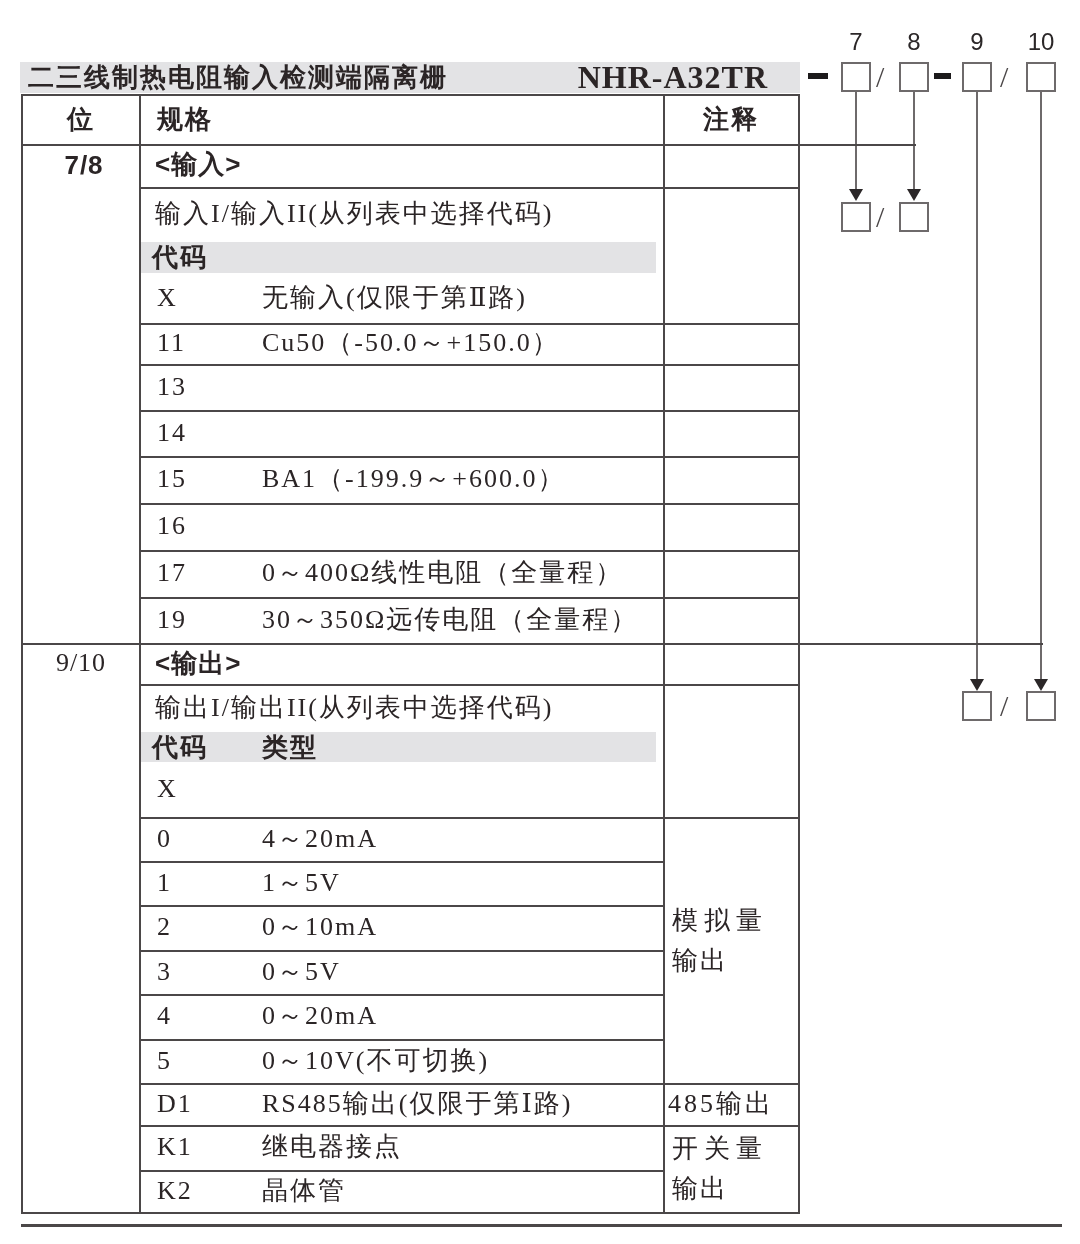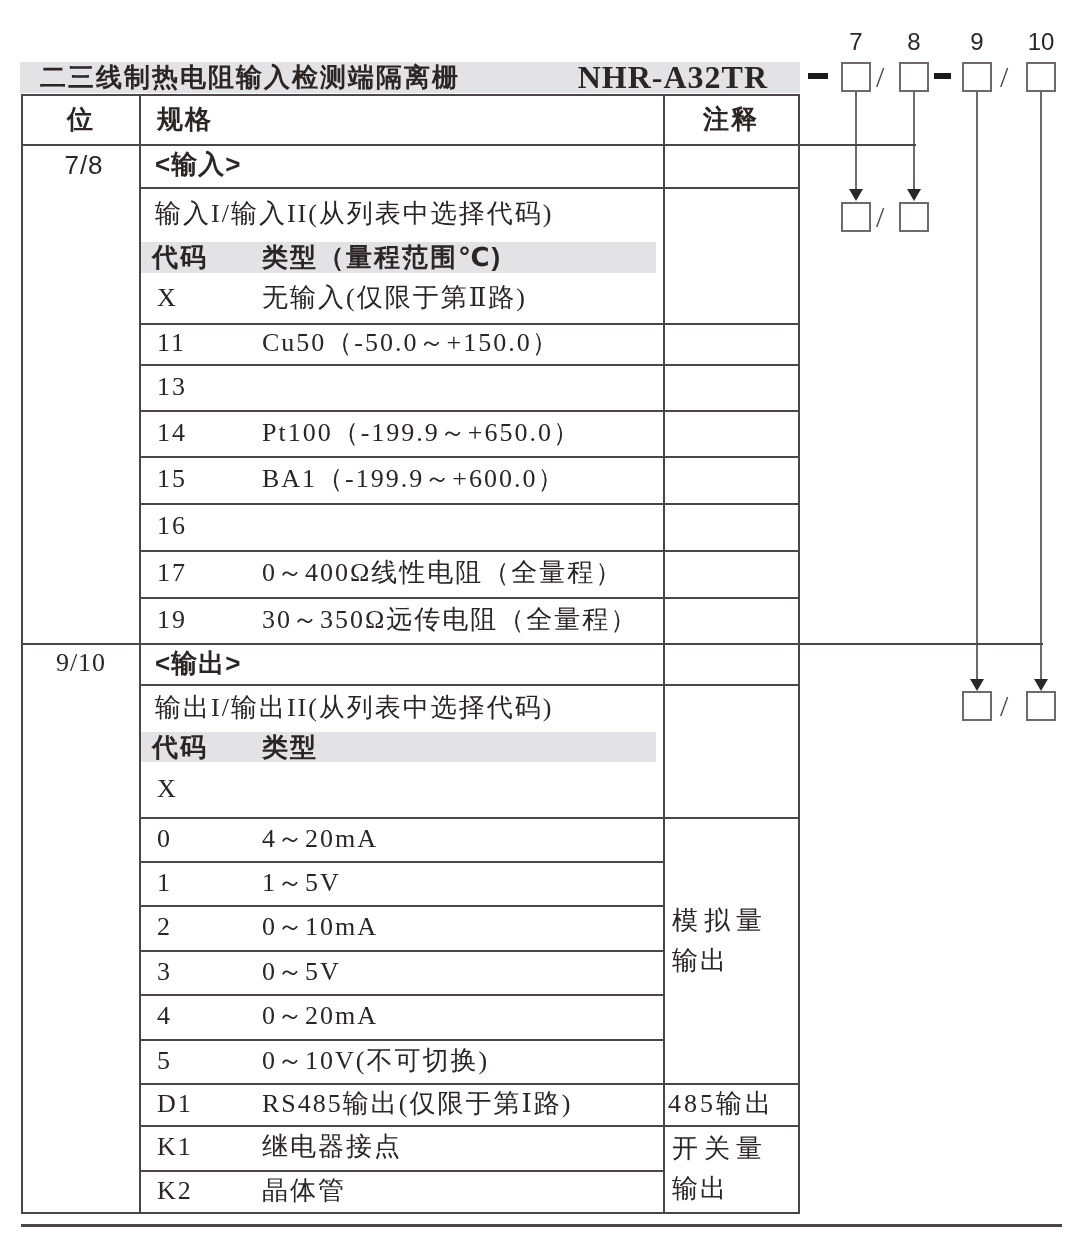--- a/index.html
+++ b/index.html
@@ -9,21 +9,21 @@
   .gline{position:absolute;background:#6e6a6b;}
   .grayband{position:absolute;background:#e3e3e5;}
   .t{position:absolute;font-size:26px;line-height:32px;letter-spacing:2px;white-space:nowrap;}
   .serif{font-family:"Liberation Serif","DejaVu Serif",serif;}
   .sans{font-family:"Liberation Sans","DejaVu Sans",sans-serif;}
   .bold{font-weight:bold;}
   .center{text-align:center;}
   .titlebar{position:absolute;left:20px;top:62px;width:780px;height:31px;background:#e3e3e5;
             display:flex;align-items:center;justify-content:space-between;}
   .titlebar .cn{font-family:Liberation Mono, monospace;font-weight:bold;
-                font-size:26px;letter-spacing:2px;padding-left:20px;white-space:nowrap;text-align:right;}
+                font-size:26px;letter-spacing:2px;padding-left:8px;white-space:nowrap;text-align:right;}
   .titlebar .model{font-family:"Liberation Serif","DejaVu Serif",serif;font-weight:bold;
                    font-size:32px;letter-spacing:1px;margin-right:32px;white-space:nowrap;}
   .box{position:absolute;width:30px;height:30px;box-sizing:border-box;
        border:2px solid #6e6a6b;background:#ffffff;}
   .arr{position:absolute;width:0;height:0;border-left:7px solid transparent;
        border-right:7px solid transparent;border-top:12px solid #2b2728;}
   .dash{position:absolute;background:#1c1a1b;}
   .slash{position:absolute;font-family:"Liberation Serif","DejaVu Serif",serif;
          font-size:30px;line-height:32px;color:#4b4748;}
   .num{position:absolute;width:40px;text-align:center;font-family:"Liberation Sans","DejaVu Sans",sans-serif;
@@ -101,33 +101,31 @@
   <div class="ln" style="left:140px;top:1125px;width:658px;height:2px;"></div>
   <div class="ln" style="left:140px;top:1170px;width:523px;height:2px;"></div>
 
   <div class="grayband" style="left:141px;top:242px;width:515px;height:31px;"></div>
   <div class="grayband" style="left:141px;top:732px;width:515px;height:30px;"></div>
 
   <div class="t sans bold center" style="left:22px;top:103px;width:118px;">位</div>
   <div class="t sans bold" style="left:157px;top:103px;">规格</div>
   <div class="t sans bold center" style="left:664px;top:103px;width:134px;">注释</div>
 
-  <div class="t sans center" style="left:22px;top:149px;width:124px;font-weight:400;letter-spacing:1px;">7/8</div>
+  <div class="t sans center" style="left:22px;top:149px;width:124px;font-weight:700;letter-spacing:1px;">7/8</div>
   <div class="t sans bold" style="left:155px;top:148px;letter-spacing:1px;">&lt;输入&gt;</div>
   <div class="t serif" style="left:155px;top:198px;">输入I/输入II(从列表中选择代码)</div>
   <div class="t sans bold" style="left:152px;top:241px;">代码</div>
-  <div class="t sans bold" style="left:262px;top:241px;">类型（量程范围℃)</div>
 
   <div class="t serif" style="left:157px;top:282px;">X</div>
   <div class="t serif" style="left:262px;top:282px;">无输入(仅限于第Ⅱ路)</div>
   <div class="t serif" style="left:157px;top:327px;">11</div>
   <div class="t serif" style="left:262px;top:327px;">Cu50（-50.0～+150.0）</div>
   <div class="t serif" style="left:157px;top:371px;">13</div>
   <div class="t serif" style="left:157px;top:417px;">14</div>
-  <div class="t serif" style="left:262px;top:417px;">Pt100（-199.9～+650.0）</div>
   <div class="t serif" style="left:157px;top:463px;">15</div>
   <div class="t serif" style="left:262px;top:463px;">BA1（-199.9～+600.0）</div>
   <div class="t serif" style="left:157px;top:510px;">16</div>
   <div class="t serif" style="left:157px;top:557px;">17</div>
   <div class="t serif" style="left:262px;top:557px;">0～400Ω线性电阻（全量程）</div>
   <div class="t serif" style="left:157px;top:604px;">19</div>
   <div class="t serif" style="left:262px;top:604px;">30～350Ω远传电阻（全量程）</div>
 
   <div class="t serif center" style="left:22px;top:647px;width:118px;letter-spacing:1px;">9/10</div>
   <div class="t sans bold" style="left:155px;top:647px;letter-spacing:1px;">&lt;输出&gt;</div>

